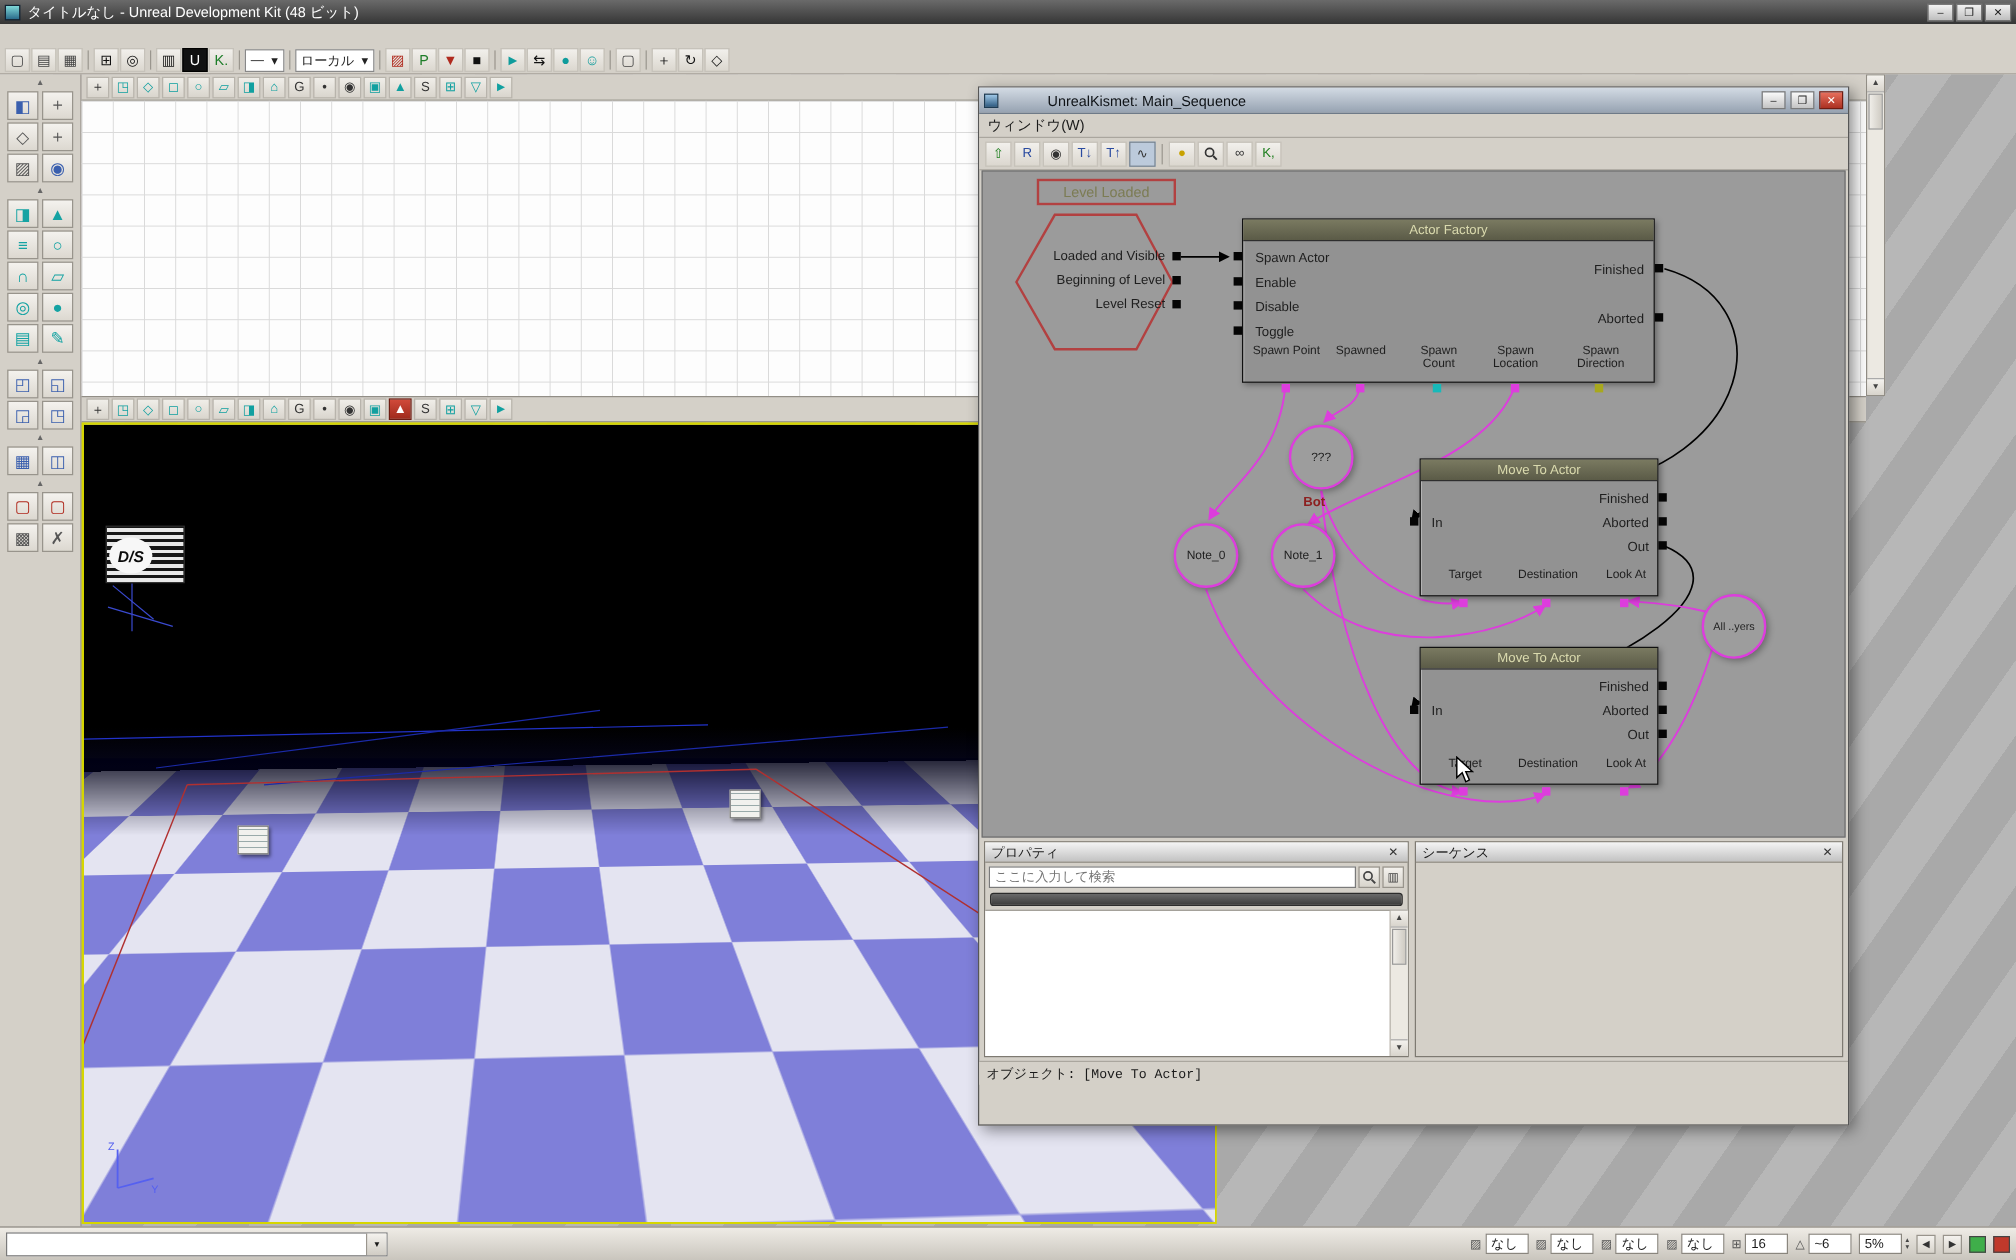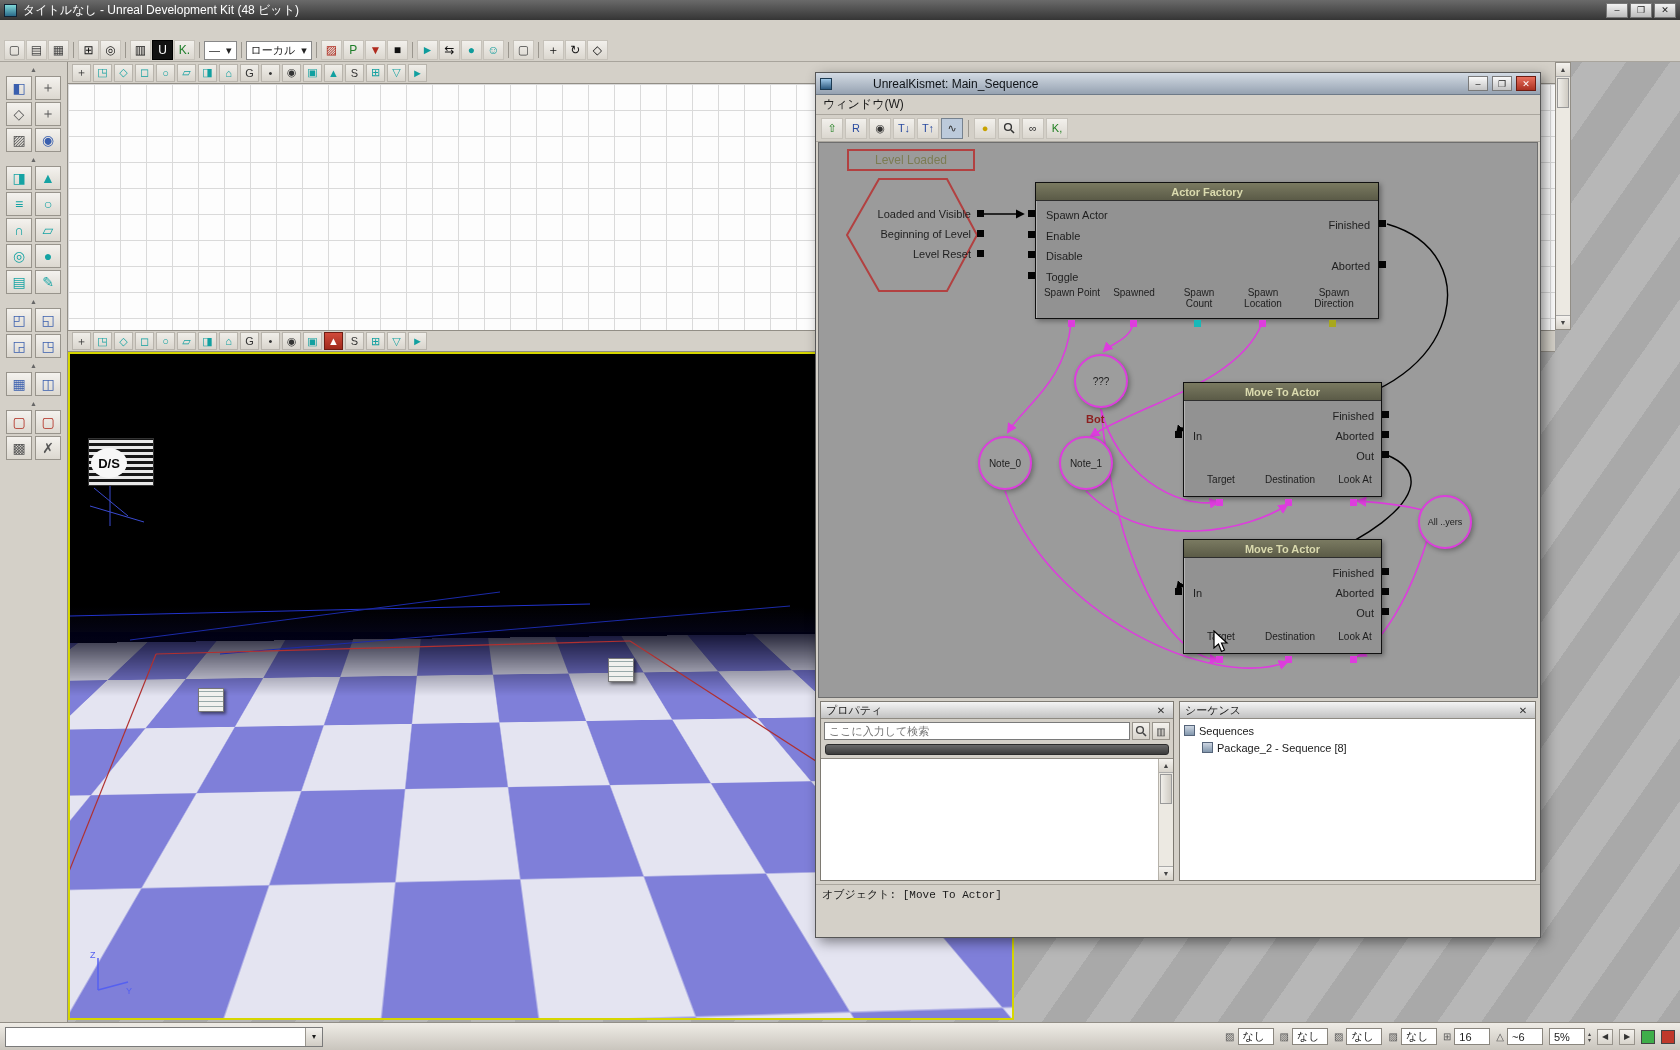--- a/index.html
+++ b/index.html
@@ -69,21 +69,21 @@
     background-image:repeating-conic-gradient(#7f7fd9 0% 25%, #e4e4f1 0% 50%); background-size:134px 134px; }
   .fog { position:absolute; left:0; top:278px; width:100%; height:64px;
     background:linear-gradient(rgba(0,0,20,.85), rgba(0,0,40,0)); pointer-events:none; }
   .note { position:absolute; width:26px; height:24px; background:#f1f1ee; border:1px solid #777;
     box-shadow:2px 2px 3px rgba(0,0,0,.5);
     background-image:repeating-linear-gradient(0deg,transparent 0 4px,#9aa 4px 5px); }
   .lightactor { position:absolute; left:18px; top:84px; width:80px; }
   .lightbox { width:66px; height:48px; background:repeating-linear-gradient(0deg,#e8e8e8 0 3px,#161616 3px 6px);
     position:relative; border:1px solid #333; }
   .lightds { position:absolute; left:2px; top:9px; width:36px; height:30px; background:#f7f7f7; border-radius:50%;
-    display:flex; align-items:center; justify-content:center; font-weight:bold; font-size:13px; color:#0a0a0a; }
+    display:flex; align-items:center; justify-content:center; font-weight:bold; font-size:13px; color:#0a0a0a;font-style:italic; }
   .axis { position:absolute; left:18px; bottom:22px; }
 
   
   .kwin { position:absolute; left:815px; top:10px; width:726px; height:866px; background:#d4d0c8;
     border:1px solid #565656; box-shadow:4px 4px 12px rgba(0,0,0,.45); display:flex; flex-direction:column; z-index:5; }
   .ktitle { height:22px; background:linear-gradient(#d3dbe4,#96a2b1); display:flex; align-items:center;
     padding:0 4px; border-bottom:1px solid #6e7a88;gap:36px; }
   .ktitle .ticon { width:12px; height:12px; background:linear-gradient(#9fc8e8,#2d5a80); border:1px solid #1c3a52; margin-right:5px; }
   .ktitle .ttext { font-size:12px; color:#0e1216; }
   .kwbtn { width:20px; height:15px; margin-left:2px; background:linear-gradient(#fafafa,#c4c4c4); border:1px solid #7a7a7a;
@@ -98,29 +98,29 @@
   .kbtn.green { color:#1e7e1e; } .kbtn.blue { color:#2a4ba0; } .kbtn.yellow { color:#c8a200; }
   .kbtn.pressed { border:1px solid #76828f; background:#bccadb; }
   .ksep { width:1px; height:17px; background:#9a968e; margin:0 3px; }
 
   .kcanvas { position:relative; height:556px; margin:0 2px; background:#9b9b9b; border:1px solid #6e6e6e; overflow:hidden; }
   .wires { position:absolute; left:0; top:0; }
 
   .knode { position:absolute; background:#929292; border:1px solid #101010;
     box-shadow:inset 1px 1px 0 rgba(255,255,255,.3), 2px 2px 5px rgba(0,0,0,.35); }
   .khead { height:18px; background:linear-gradient(#7a7a61,#5b5b47); border-bottom:1px solid #2e2e2e;
-    color:#dadaae; font-size:11px; text-align:center; line-height:18px;font-weight:bold; }
+    color:#dadaae; font-size:11px; text-align:center; line-height:18px; }
   .klab { position:absolute; font-size:11px; color:#1e1e1e; white-space:nowrap; }
   .kvlab { position:absolute; font-size:10px; line-height:11px; color:#1e1e1e; text-align:center; }
   .pin { position:absolute; width:7px; height:7px; background:#050505; }
   .pin.var { background:#dd3ddd; } .pin.int { background:#17b9b9; } .pin.vec { background:#a8a81e; }
   .kcirc { position:absolute; width:54px; height:54px; border-radius:50%; background:#9d9d9d; border:2px solid #dd3ddd;
     display:flex; align-items:center; justify-content:center; font-size:10px; color:#1e1e1e;
     box-shadow:2px 2px 5px rgba(0,0,0,.3); }
-  .llbox { position:absolute; left:28px; top:6px; width:128px; height:22px; border:2px solid #b24141;
+  .llbox { position:absolute; left:45px; top:6px; width:116px; height:22px; border:2px solid #b24141;
     color:#7c7c54; font-size:12px; display:flex; align-items:center; justify-content:center; background:#9b9b9b; }
   .botlab { position:absolute; font-size:11px; color:#8c1f1f; font-weight:bold; }
 
   .kpanels { display:flex; gap:5px; margin:3px 4px 0 4px; height:180px;border-radius:23px; }
   .kpanel { border:1px solid #7e7a72; background:#d4d0c8; display:flex; flex-direction:column; }
   #kprops { width:354px; } #kseq { flex:1; }
   .ptitle { height:17px; background:linear-gradient(#f4f4f4,#c2c2c2); border-bottom:1px solid #8e8a82;
     display:flex; align-items:center; padding:0 5px; font-size:11px; }
   .pclose { margin-left:auto; font-size:10px; color:#333; width:14px; text-align:center; }
   .searchrow { display:flex; align-items:center; gap:2px; padding:3px; }
@@ -522,30 +522,20 @@
               <div class="sthumb"></div>
               <div class="sarrow bottom">▼</div>
             </div>
           </div>
         </div>
         <div class="kpanel" id="kseq">
           <div class="ptitle">
             <span>シーケンス</span>
             <span class="pclose">✕</span>
           </div>
-          <div class="seqbody">
-            <div class="seqrow">
-              <span class="seqicon"></span>
-              <span>Sequences</span>
-            </div>
-            <div class="seqrow" style="padding-left:18px;">
-              <span class="seqicon"></span>
-              <span>Package_2 - Sequence [8]</span>
-            </div>
-          </div>
         </div>
       </div>
 
       <div class="kstatus">
         <span>オブジェクト: [Move To Actor]</span>
       </div>
     </div>
 
     <svg class="cursor" width="18" height="24">
       <polygon points="1,1 1,18 5.5,14 8.5,21.5 11.5,20 8.5,13 14,13" fill="#fff" stroke="#000" stroke-width="1.2"></polygon>

